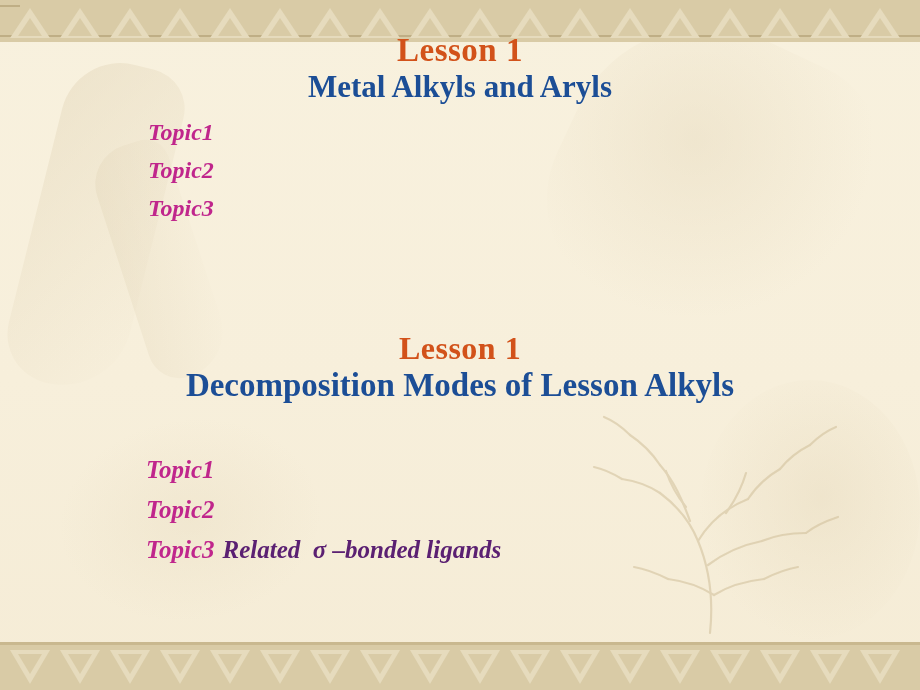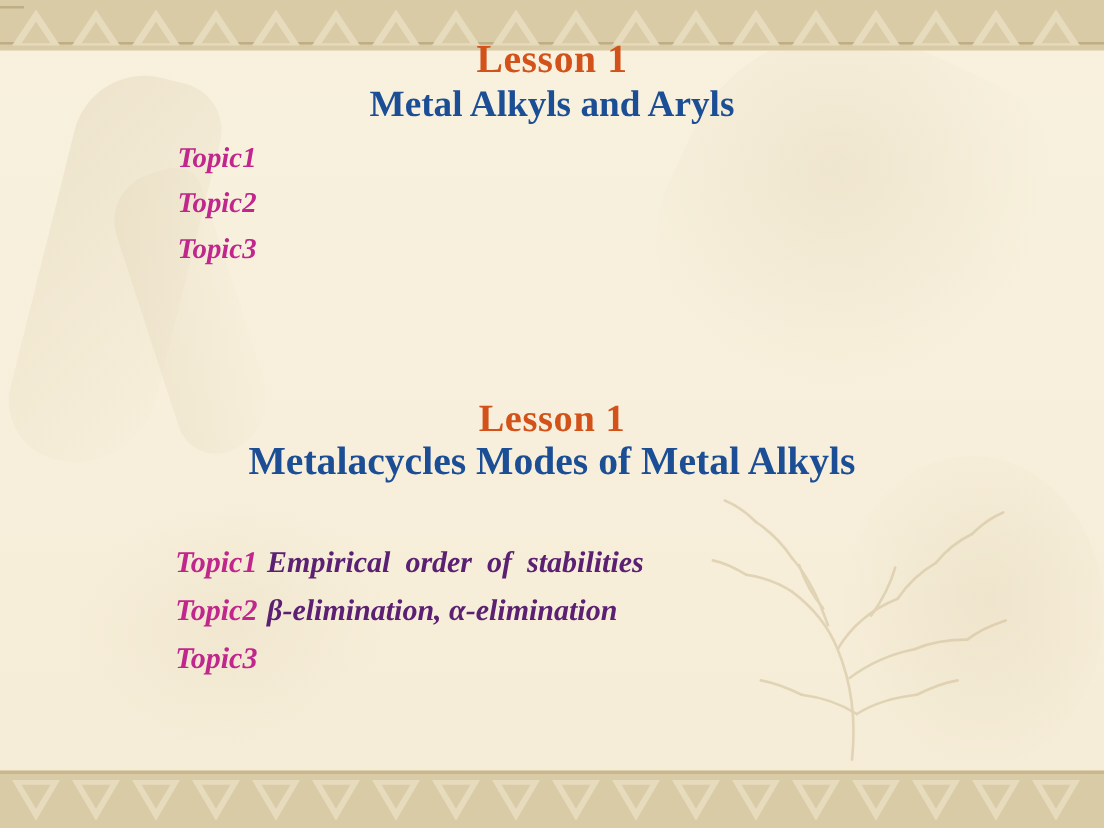--- a/index.html
+++ b/index.html
@@ -290,30 +290,29 @@
           <span class="topic-label" style="margin-right: 8px;">Topic2</span>
         </div>
         <div class="topic-row">
           <span class="topic-label" style="margin-right: 8px;">Topic3</span>
         </div>
       </div>
     </div>
 
     <div id="block2">
       <div class="lesson-title">Lesson 1</div>
-      <div class="lesson-sub">Metalacycles Modes of Metal Alkyls</div>
+      <div class="lesson-sub">Decomposition Modes of Lesson Alkyls</div>
       <div class="topics">
         <div class="topic-row">
           <span class="topic-label" style="margin-right: 8px;">Topic1</span>
-          <span class="topic-text">Empirical  order  of  stabilities</span>
         </div>
         <div class="topic-row">
           <span class="topic-label" style="margin-right: 8px;">Topic2</span>
-          <span class="topic-text">β-elimination, α-elimination</span>
         </div>
         <div class="topic-row">
           <span class="topic-label" style="margin-right: 8px;">Topic3</span>
+          <span class="topic-text">Related  σ –bonded ligands</span>
         </div>
       </div>
     </div>
 
   </div>
 </div>
 
 </body></html>

